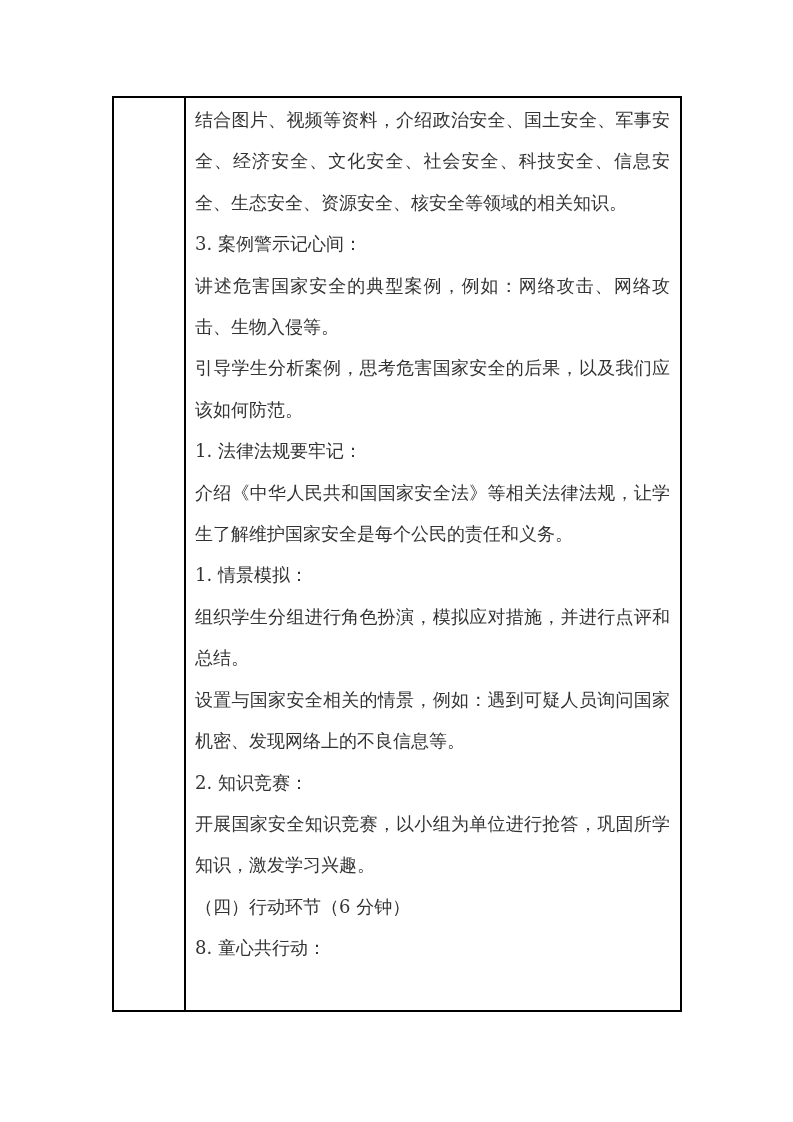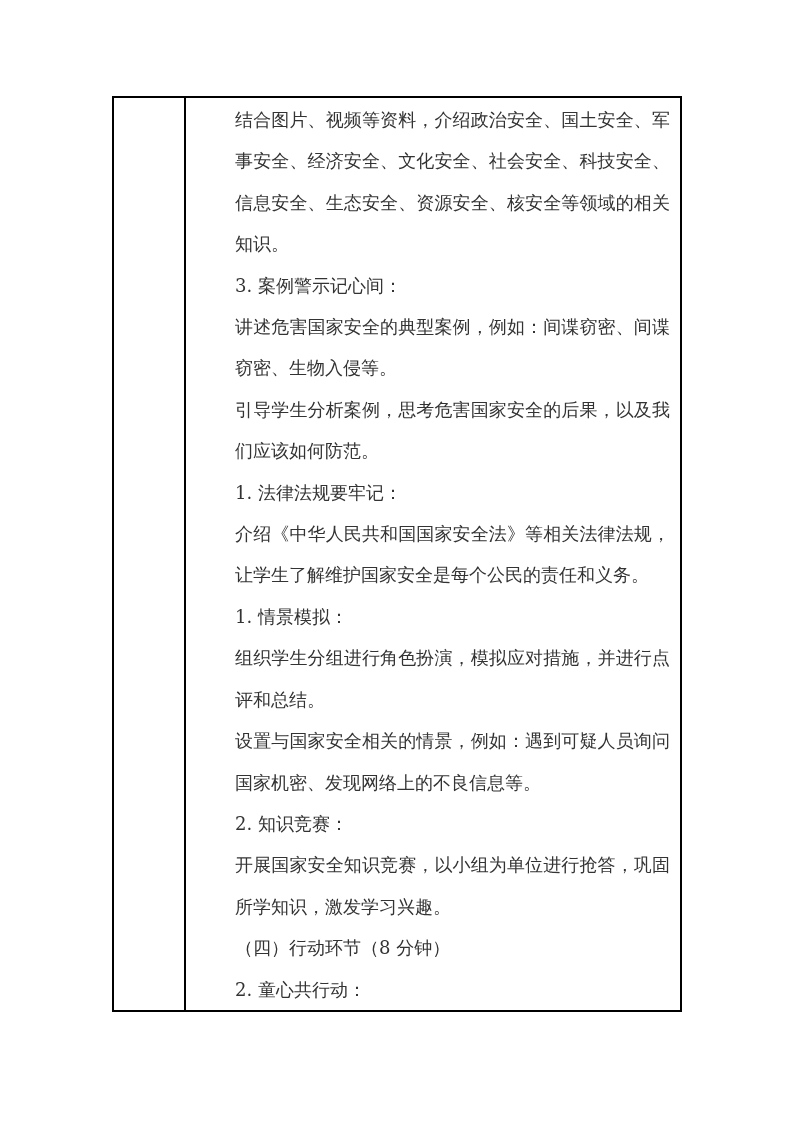--- a/index.html
+++ b/index.html
@@ -33,21 +33,20 @@
   .cell-left {
     flex: 0 0 72px;
     box-sizing: border-box;
     border-right: 2px solid #000000;
   }
   .cell-right {
     flex: 1 1 auto;
     box-sizing: border-box;
     padding: 1px 10px 0 9px;
     overflow: hidden;
-    margin-left: 40px;
   }
   .para {
     margin: 0;
     font-size: 18px;
     line-height: 41.4px;
     color: #333333;
     text-align: justify;
     text-justify: inter-ideograph;
     letter-spacing: 0;
     word-break: normal;
@@ -56,26 +55,26 @@
 </style>
 </head>
 <body>
 
 <div class="doc-page">
   <div class="doc-table">
     <div class="cell-left"></div>
     <div class="cell-right">
       <p class="para">结合图片、视频等资料，介绍政治安全、国土安全、军事安全、经济安全、文化安全、社会安全、科技安全、信息安全、生态安全、资源安全、核安全等领域的相关知识。</p>
       <p class="para">3. 案例警示记心间：</p>
-      <p class="para">讲述危害国家安全的典型案例，例如：间谍窃密、间谍窃密、生物入侵等。</p>
+      <p class="para">讲述危害国家安全的典型案例，例如：网络攻击、网络攻击、生物入侵等。</p>
       <p class="para">引导学生分析案例，思考危害国家安全的后果，以及我们应该如何防范。</p>
       <p class="para">1. 法律法规要牢记：</p>
       <p class="para">介绍《中华人民共和国国家安全法》等相关法律法规，让学生了解维护国家安全是每个公民的责任和义务。</p>
       <p class="para">1. 情景模拟：</p>
       <p class="para">组织学生分组进行角色扮演，模拟应对措施，并进行点评和总结。</p>
       <p class="para">设置与国家安全相关的情景，例如：遇到可疑人员询问国家机密、发现网络上的不良信息等。</p>
       <p class="para">2. 知识竞赛：</p>
       <p class="para">开展国家安全知识竞赛，以小组为单位进行抢答，巩固所学知识，激发学习兴趣。</p>
-      <p class="para">（四）行动环节（8 分钟）</p>
-      <p class="para">2. 童心共行动：</p>
+      <p class="para">（四）行动环节（6 分钟）</p>
+      <p class="para">8. 童心共行动：</p>
     </div>
   </div>
 </div>
 
 </body></html>

